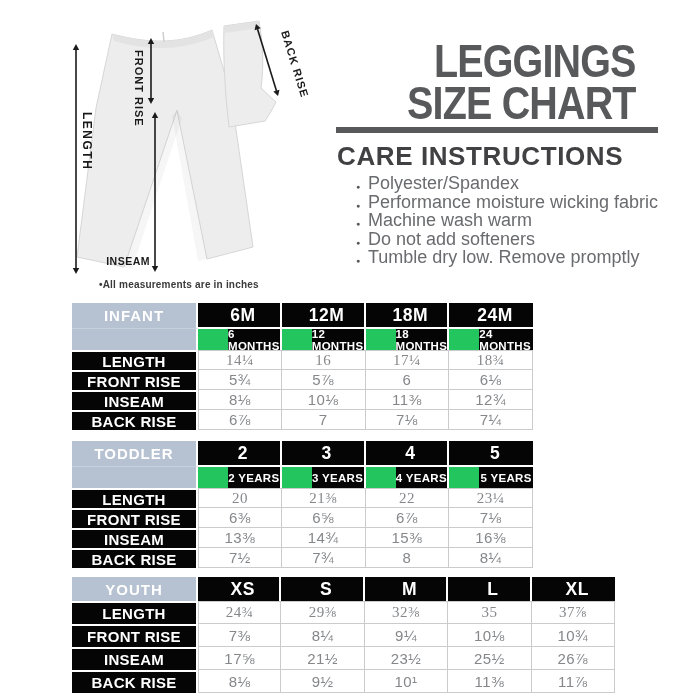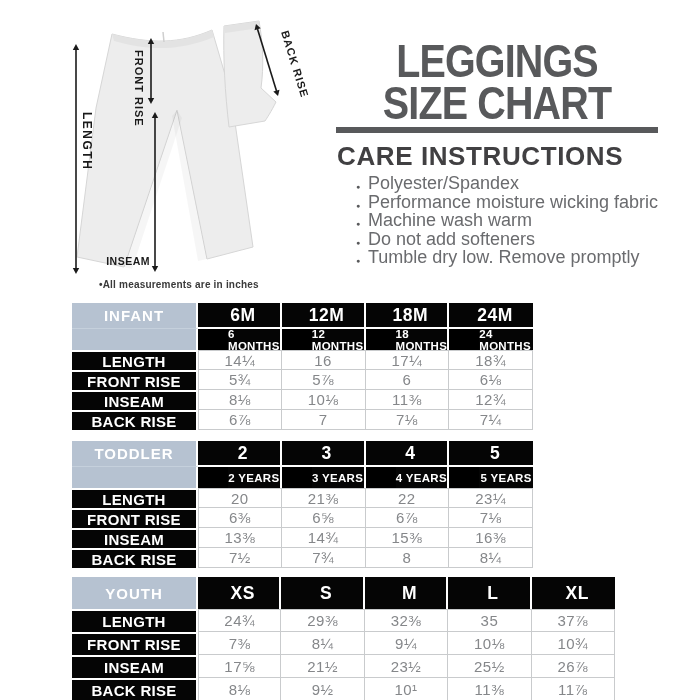--- a/index.html
+++ b/index.html
@@ -5,56 +5,56 @@
   html,body{margin:0;padding:0;background:#fff;}
   .page{position:relative;width:700px;height:700px;background:#ffffff;overflow:hidden;
         font-family:"Liberation Sans","DejaVu Sans",sans-serif;}
 
   
   .diagram{position:absolute;left:35px;top:8px;width:292px;height:272px;}
   .measure-note{position:absolute;left:60px;top:279px;font-size:10px;font-weight:bold;
                 color:#3a3a3a;letter-spacing:0.2px;margin-left:39px;}
 
   
-  .title-wrap{position:absolute;left:332px;top:40px;width:330px;text-align:center;color:#58595B;}
+  .title-wrap{position:absolute;left:332px;top:40px;width:330px;text-align:right;color:#58595B;}
   .title-line{font-size:47px;font-weight:800;line-height:42px;letter-spacing:-1px;
               transform:scaleX(0.84);transform-origin:50% 50%;}
   .title-rule{position:absolute;left:336px;top:127px;width:322px;height:6px;background:#58595B;}
   .care-heading{position:absolute;left:337px;top:141px;font-size:26px;font-weight:800;
                 color:#414042;letter-spacing:0.6px;}
   .care-list{position:absolute;left:356px;top:177px;margin:0;padding:0;list-style:none;}
   .care-list li{position:relative;padding-left:12px;margin:0 0 5px 0;font-size:18px;
                 line-height:13.5px;color:#6A6B6E;}
   .care-list li::before{content:"●";position:absolute;left:0;top:3px;font-size:7px;color:#58595B;}
 
   
-  .size-table{position:absolute;display:grid;background:#000000;border-radius:20px;}
+  .size-table{position:absolute;display:grid;background:#22c55e;border-radius:20px;}
   #t0,#t1{left:72px;width:461px;grid-template-columns:126px repeat(4,1fr);}
   #t0{top:303px}
   #t1{top:441px}
   #t2{left:72px;top:577px;width:543px;grid-template-columns:126px repeat(5,1fr);}
 
   .cell{display:flex;align-items:center;justify-content:center;box-sizing:border-box;}
-  .h26{height:26px}.h21{height:21px}.h20{height:20px}.h24{height:32px}.h23{height:23px}
+  .h26{height:26px}.h21{height:21px}.h20{height:20px}.h24{height:24px}.h23{height:23px}
 
   .c-group{background:#B6C2D1;color:#fff;font-weight:bold;font-size:15px;letter-spacing:1px;
            border-right:2px solid #fff;}
   .c-subblank{background:#B6C2D1;border-right:2px solid #fff;}
   .c-size{background:#050505;color:#fff;font-weight:bold;font-size:17.5px;letter-spacing:0.5px;
           border-right:2px solid #fff;padding-left:8px;}
   .c-sub{background:#050505;color:#fff;font-weight:bold;font-size:11.5px;letter-spacing:0.3px;
          border-right:2px solid #fff;margin-left:30px;}
   .c-rowlabel{background:#050505;color:#fff;font-weight:bold;font-size:15px;letter-spacing:0.3px;
               border-right:2px solid #fff;border-top:2px solid #fff;}
   .c-val{background:#fff;color:#85878A;font-size:15px;letter-spacing:0.5px;
          border-right:1px solid #C9CBCD;border-bottom:1px solid #C9CBCD;}
   .nor{border-right:0;}
   .gapb{border-bottom:2px solid #fff;}
   .gapb-blue{border-bottom:1px solid #C5D0DC;}
-  .vtop{border-top:1px solid #C9CBCD;}
+  .vtop{border-top:1px solid #C9CBCD;font-family:Liberation Serif, serif;}
   .vleft{border-left:1px solid #C9CBCD;}
 
   
   .meas-label{font-family:"Liberation Sans","DejaVu Sans",sans-serif;font-weight:bold;
               fill:#1a1a1a;}
 </style>
 </head>
 <body>
 
 <div class="page">

